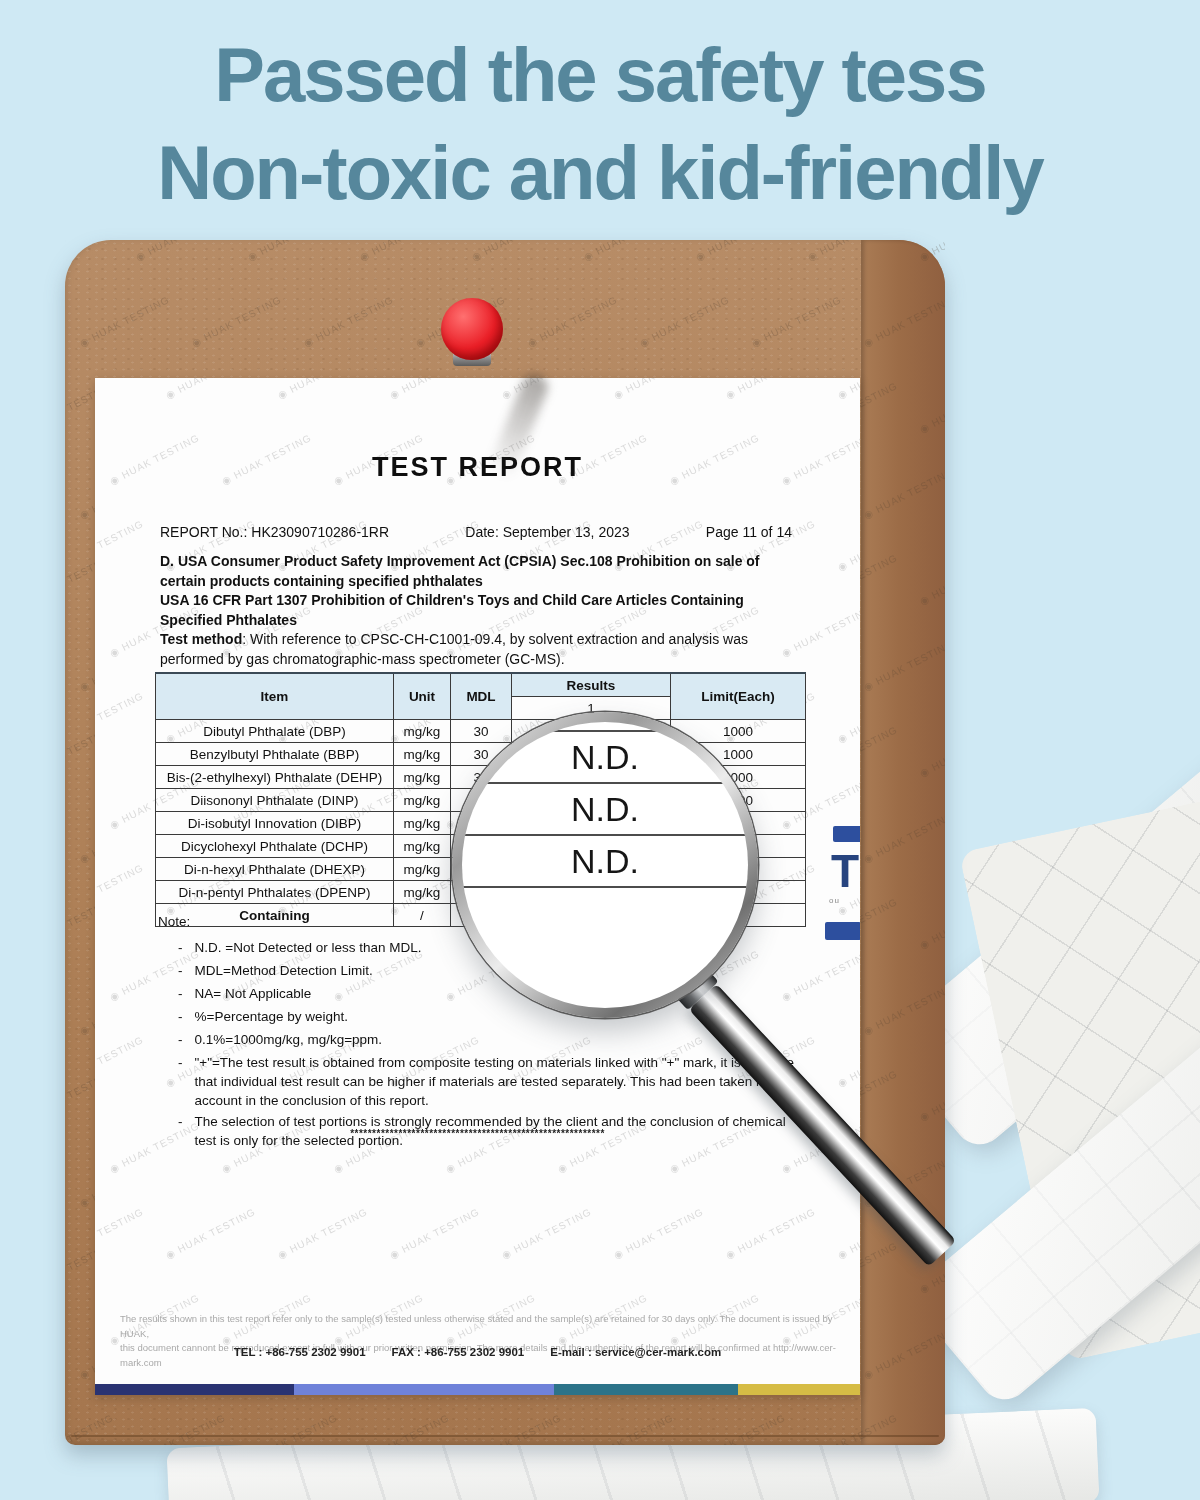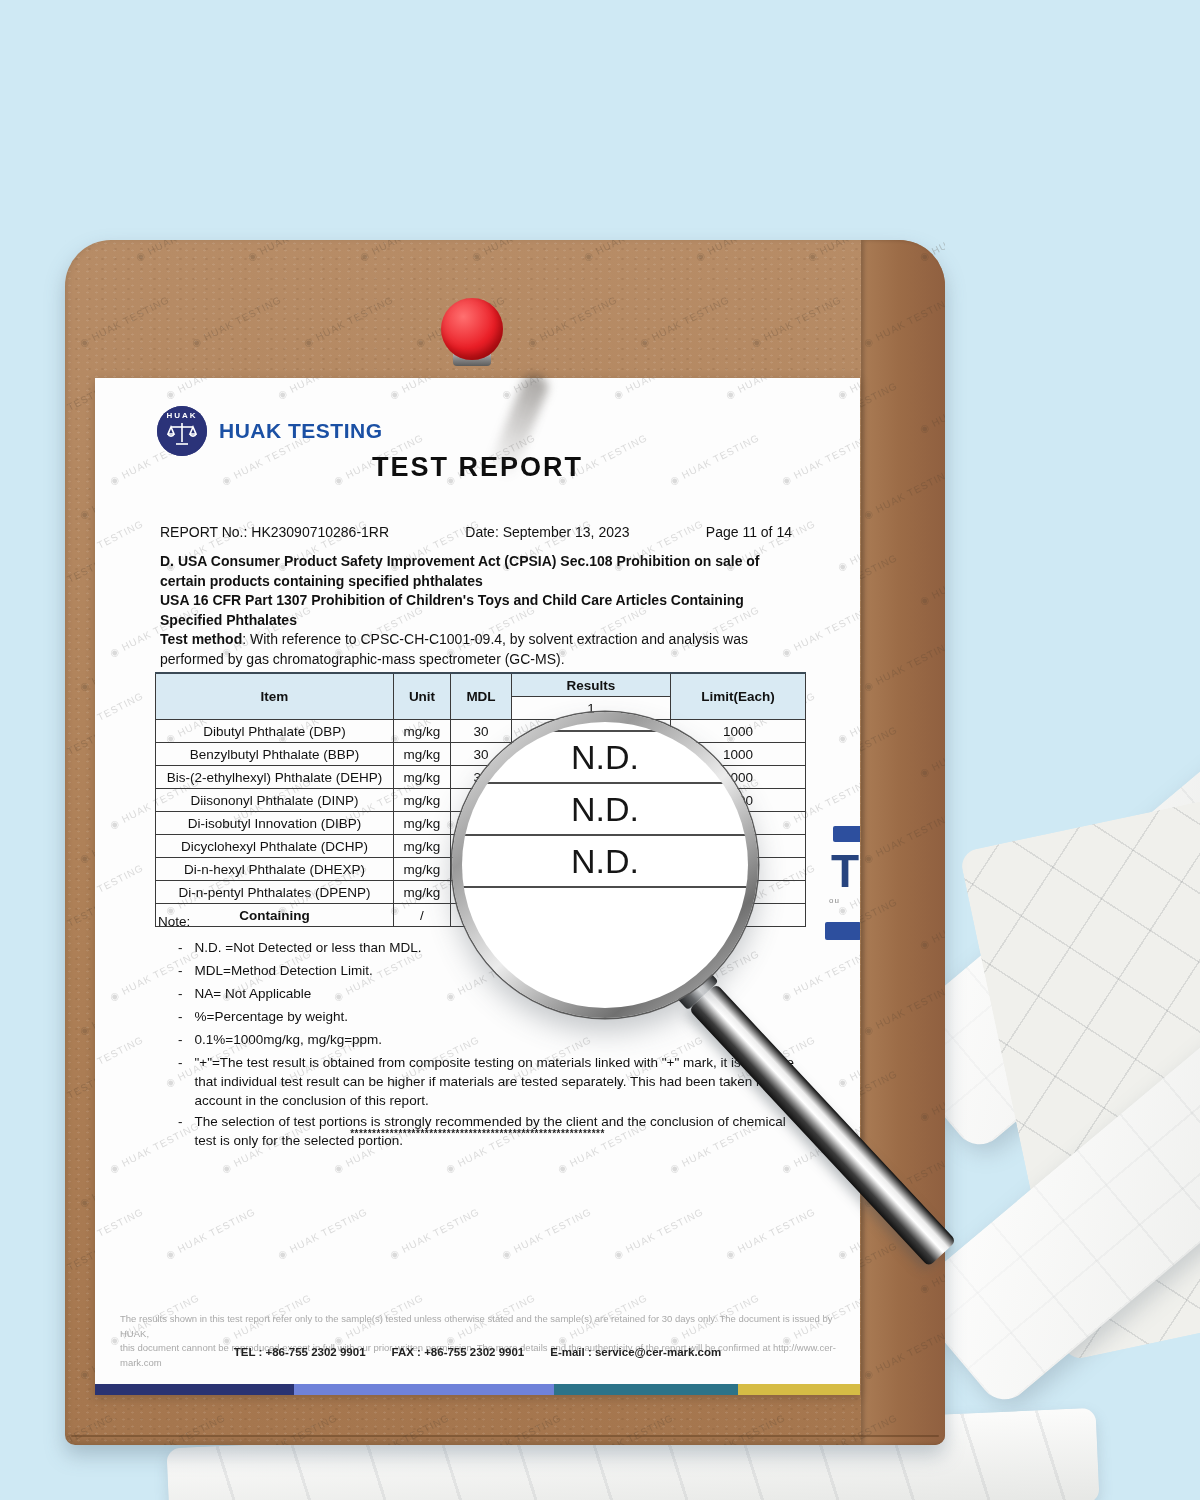--- a/index.html
+++ b/index.html
@@ -128,20 +128,24 @@
   .mrow{height:50px;border-top:2px solid #4c4c4c;display:flex;align-items:center;justify-content:center;
     font-size:34px;color:#161616;}
   .mrow.pass{height:48px;font-weight:bold;font-size:36px;}
   .mrow.tail{height:40px;}
 </style>
 </head>
 <body>
 
 <div id="canvas">
 
+  <div class="headline">
+    <div>Passed the safety tess</div>
+    <div>Non-toxic and kid-friendly</div>
+  </div>
 
   <div class="quilt" style="left:880px;top:1040px;width:580px;height:150px;transform:rotate(-40deg);transform-origin:0 0;"></div>
   <div class="crosshatch" style="left:1010px;top:820px;width:260px;height:520px;transform:rotate(-12deg);"></div>
   <div class="quilt" style="left:905px;top:1295px;width:600px;height:150px;transform:rotate(-40deg);transform-origin:0 0;"></div>
   <div class="fabric" style="left:168px;top:1428px;width:930px;height:95px;transform:rotate(-2.5deg);"></div>
 
   <div class="envelope">
     <div class="env-side"></div>
     <div class="env-crease"></div>
     <div class="wm-layer env-wm">
@@ -362,37 +366,20 @@
           <span style="left: 738px; top: 850px;">◉ HUAK TESTING</span>
           <span style="left: 10px; top: 936px;">◉ HUAK TESTING</span>
           <span style="left: 122px; top: 936px;">◉ HUAK TESTING</span>
           <span style="left: 234px; top: 936px;">◉ HUAK TESTING</span>
           <span style="left: 346px; top: 936px;">◉ HUAK TESTING</span>
           <span style="left: 458px; top: 936px;">◉ HUAK TESTING</span>
           <span style="left: 570px; top: 936px;">◉ HUAK TESTING</span>
           <span style="left: 682px; top: 936px;">◉ HUAK TESTING</span>
         </div>
 
-      <div class="brand-row">
-        <div class="badge">
-          <span class="bname">HUAK</span>
-          <svg width="30" height="30" viewBox="0 0 30 30">
-            <g stroke="#ffffff" stroke-width="1.6" fill="none">
-              <line x1="15" y1="3" x2="15" y2="22"></line>
-              <line x1="4" y1="7" x2="26" y2="7"></line>
-              <line x1="9" y1="24" x2="21" y2="24"></line>
-              <path d="M4 7 L1 14 L7 14 Z"></path>
-              <path d="M26 7 L23 14 L29 14 Z"></path>
-              <path d="M1 14 A3.2 3.2 0 0 0 7 14"></path>
-              <path d="M23 14 A3.2 3.2 0 0 0 29 14"></path>
-            </g>
-          </svg>
-        </div>
-        <span class="brand-text">HUAK TESTING</span>
-      </div>
 
       <div class="doc-title">TEST REPORT</div>
 
       <div class="report-info">
         <span>REPORT No.: HK23090710286-1RR</span>
         <span>Date: September 13, 2023</span>
         <span>Page 11 of 14</span>
       </div>
 
       <div class="para">

